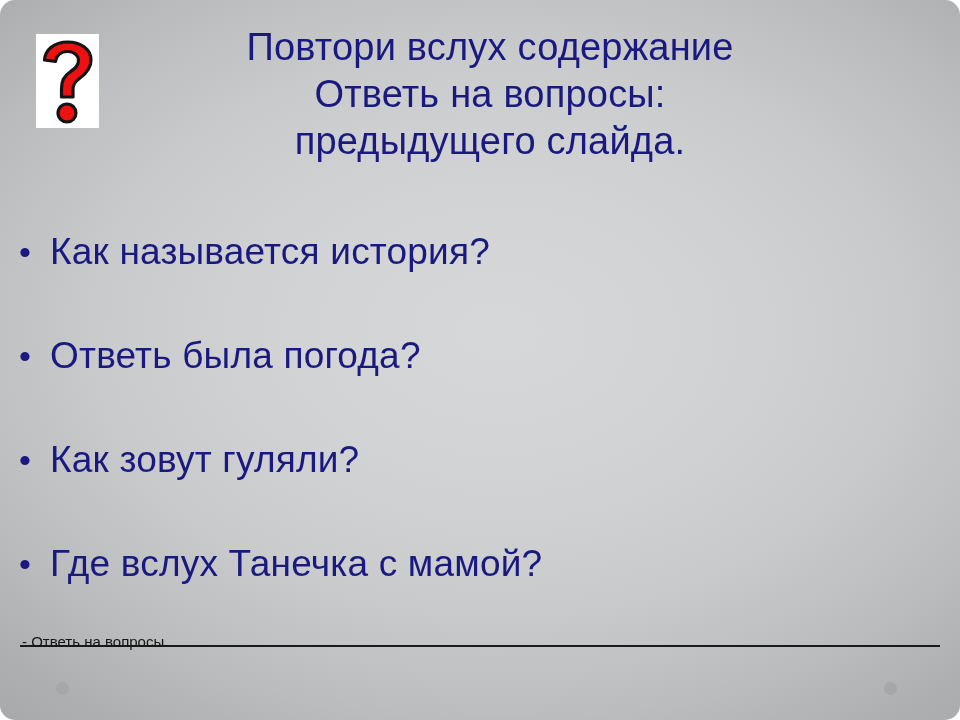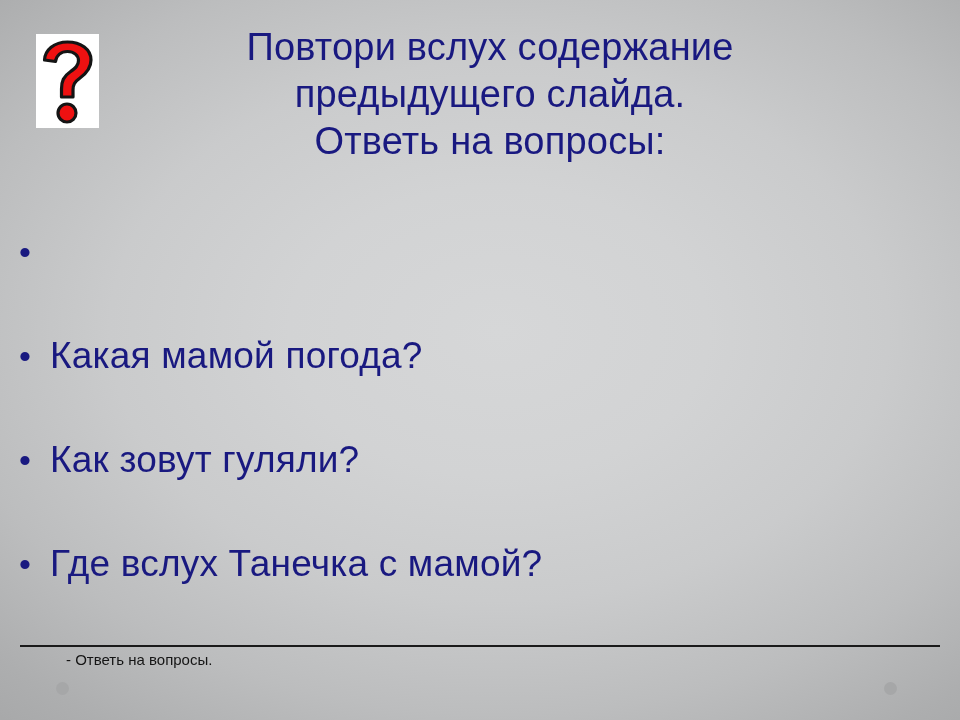--- a/index.html
+++ b/index.html
@@ -22,20 +22,21 @@
     background-color: #c8c9ca;
     background-image:
       radial-gradient(ellipse 78% 72% at 52% 46%,
         #d6d7d8 0%,
         #d2d3d4 28%,
         #cacbcc 52%,
         #bcbdbe 74%,
         #adaeaf 92%,
         #a8a9aa 100%);
     overflow: hidden;
+    border-radius: 15px;
   }
 
   
   #qmark-figure {
     position: absolute;
     left: 36px;
     top: 34px;
     width: 63px;
     height: 94px;
     background: #ffffff;
@@ -102,26 +103,25 @@
     position: absolute;
     left: 20px;
     top: 645px;
     width: 920px;
     height: 0;
     border-top: 2px solid #1a1a1a;
   }
   #footer-note {
     position: absolute;
     left: 22px;
-    top: 650px;
+    top: 632px;
     color: #151515;
     font-size: 15px;
     line-height: 20px;
     white-space: nowrap;
-    margin-left: 44px;
   }
   .corner-dot {
     position: absolute;
     width: 13px;
     height: 13px;
     border-radius: 50%;
     background: #a6a7a8;
   }
   #dot-left  { left: 56px;  top: 682px; }
   #dot-right { left: 884px; top: 682px; }
@@ -145,31 +145,32 @@
                L 37 56
                C 37 50.5, 38.5 48, 44 44
                C 51.5 38.5, 55 33.5, 55 26
                C 55 15.5, 45 8, 31.5 8 Z" fill="#ee1111" stroke="#141414" stroke-width="3.2" stroke-linejoin="round"></path>
       <circle cx="31" cy="79" r="9" fill="#ee1111" stroke="#141414" stroke-width="3.2"></circle>
     </svg>
   </div>
 
   <div id="title-block">
     <span class="title-line">Повтори вслух содержание</span>
+    <span class="title-line">Ответь на вопросы:</span>
     <span class="title-line">предыдущего слайда.</span>
-    <span class="title-line">Ответь на вопросы:</span>
   </div>
 
   <ul id="bullet-list">
     <li class="bullet-row">
       <span class="bullet-marker">•</span>
+      <span class="bullet-text">Как называется история?</span>
     </li>
     <li class="bullet-row">
       <span class="bullet-marker">•</span>
-      <span class="bullet-text">Какая мамой погода?</span>
+      <span class="bullet-text">Ответь была погода?</span>
     </li>
     <li class="bullet-row">
       <span class="bullet-marker">•</span>
       <span class="bullet-text">Как зовут гуляли?</span>
     </li>
     <li class="bullet-row">
       <span class="bullet-marker">•</span>
       <span class="bullet-text">Где вслух Танечка с мамой?</span>
     </li>
   </ul>

